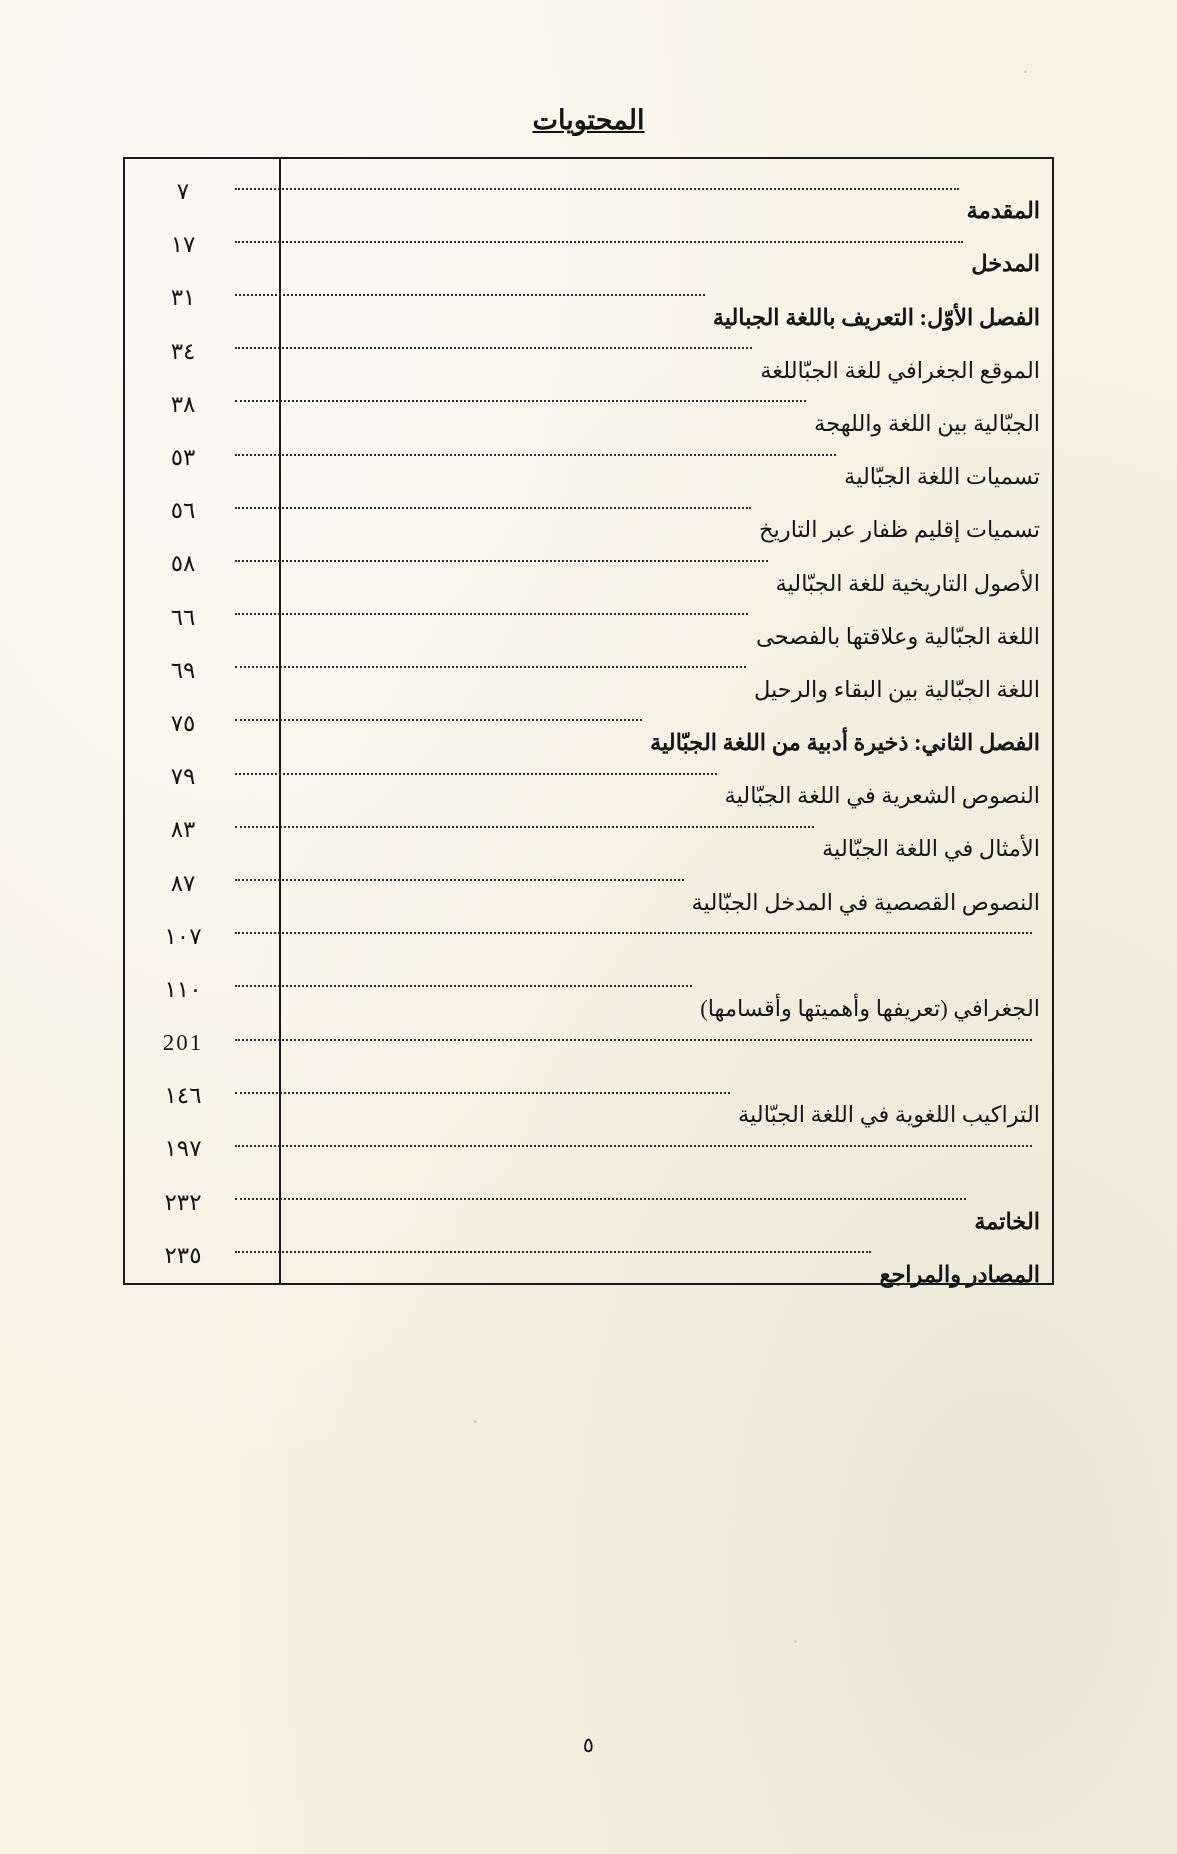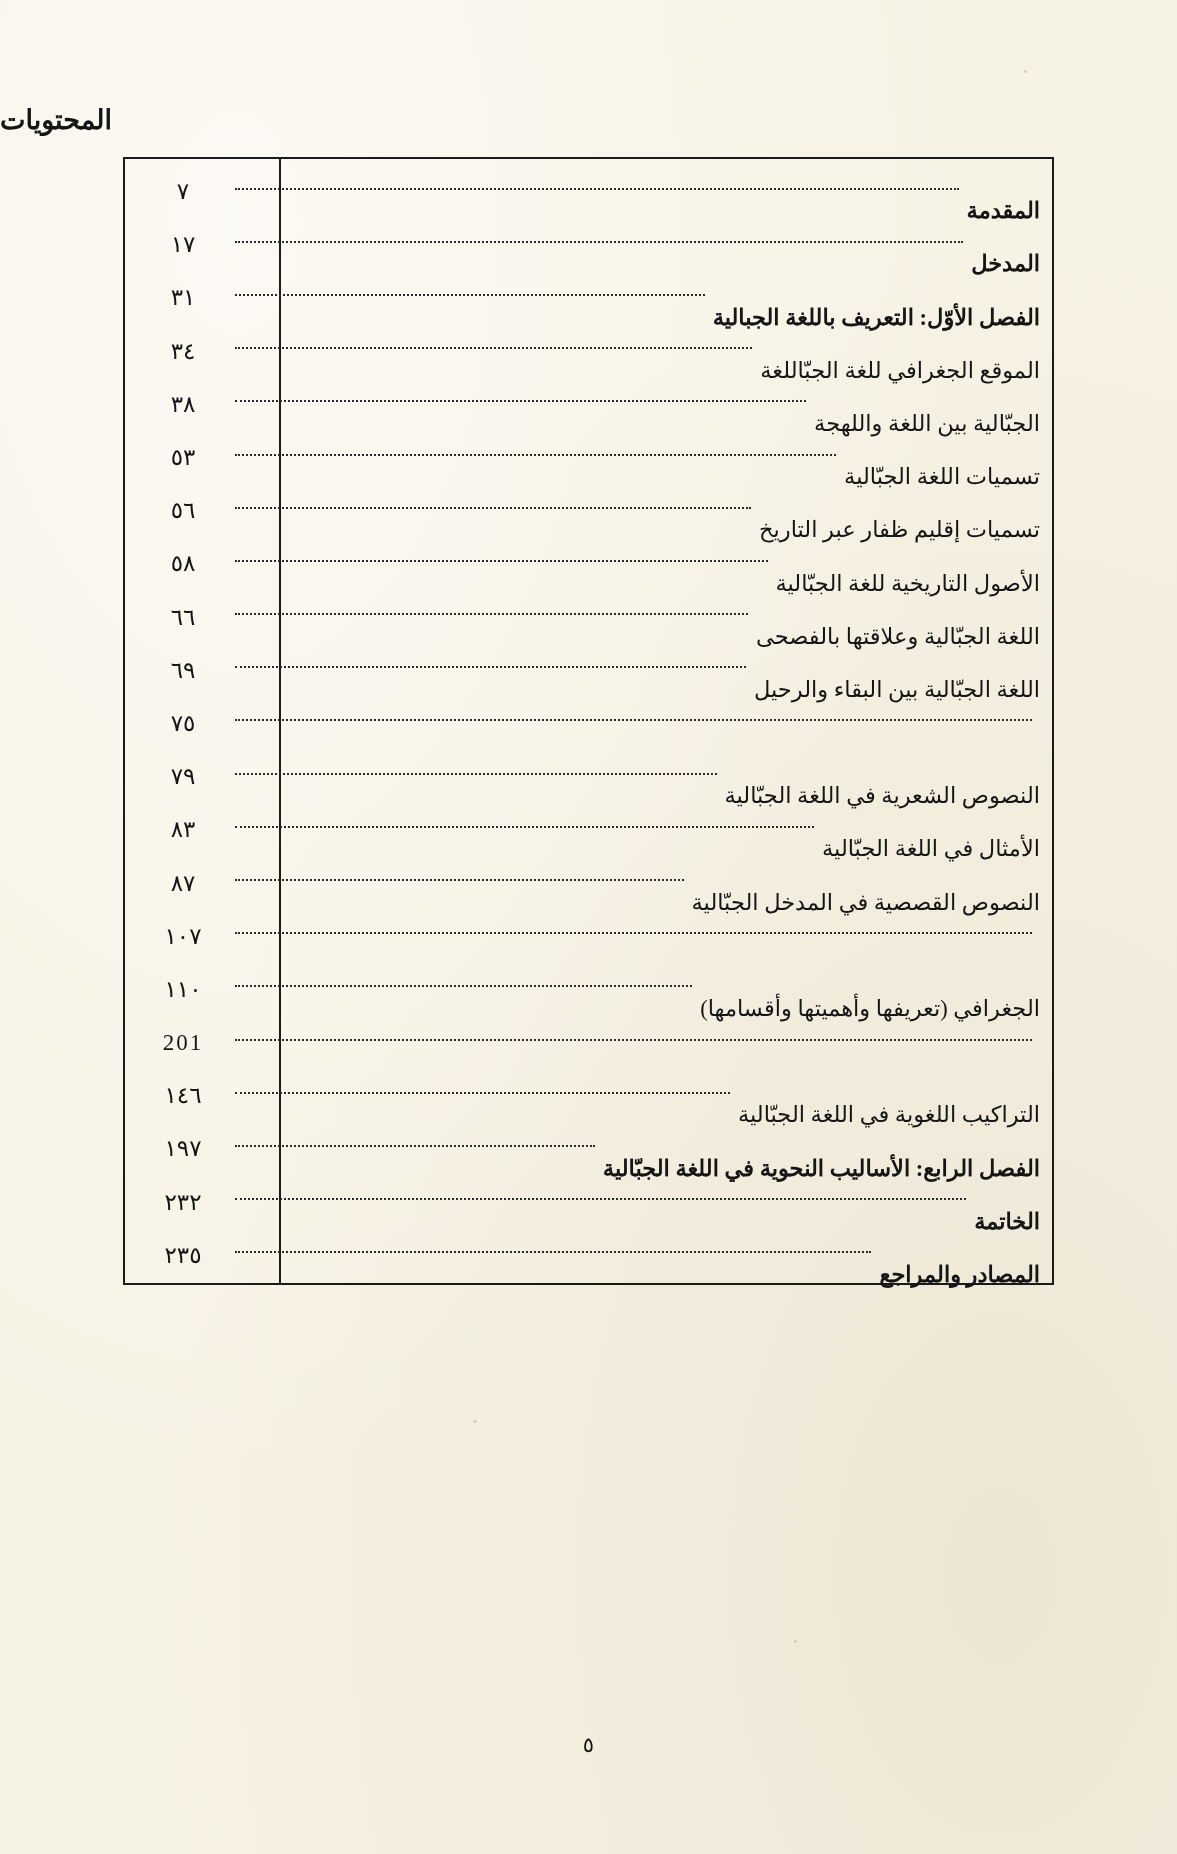--- a/index.html
+++ b/index.html
@@ -26,24 +26,25 @@
   }
   .page {
     position: absolute;
     inset: 0;
   }
   .toc-title {
     position: absolute;
     top: 104px;
     left: 0;
     right: 0;
-    text-align: left;
+    text-align: center;
     font-size: 27px;
     font-weight: bold;
     letter-spacing: 0px;
+    text-decoration: underline;
   }
   .toc-box {
     position: absolute;
     top: 157px;
     left: 123px;
     right: 123px;
     height: 1128px;
     border: 2px solid #1a1a1a;
     box-sizing: border-box;
   }
@@ -176,20 +177,21 @@
             <span class="entry lvl2">اللغة الجبّالية وعلاقتها بالفصحى</span>
             <span class="leader"></span>
             <span class="pagenum">٦٦</span>
           </div>
           <div class="row">
             <span class="entry lvl2">اللغة الجبّالية بين البقاء والرحيل</span>
             <span class="leader"></span>
             <span class="pagenum">٦٩</span>
           </div>
           <div class="row">
+            <span class="entry bold lvl1">الفصل الثاني: ذخيرة أدبية من اللغة الجبّالية</span>
             <span class="leader"></span>
             <span class="pagenum">٧٥</span>
           </div>
           <div class="row">
             <span class="entry lvl2">النصوص الشعرية في اللغة الجبّالية</span>
             <span class="leader"></span>
             <span class="pagenum">٧٩</span>
           </div>
           <div class="row">
             <span class="entry lvl2">الأمثال في اللغة الجبّالية</span>
@@ -213,21 +215,20 @@
           <div class="row">
             <span class="leader"></span>
             <span class="pagenum">201</span>
           </div>
           <div class="row">
             <span class="entry lvl2">التراكيب اللغوية في اللغة الجبّالية</span>
             <span class="leader"></span>
             <span class="pagenum">١٤٦</span>
           </div>
           <div class="row">
-            <span class="entry bold lvl1">الفصل الرابع: الأساليب النحوية في اللغة الجبّالية</span>
             <span class="leader"></span>
             <span class="pagenum">١٩٧</span>
           </div>
           <div class="row">
             <span class="entry bold lvl1">الخاتمة</span>
             <span class="leader"></span>
             <span class="pagenum">٢٣٢</span>
           </div>
           <div class="row">
             <span class="entry bold lvl1">المصادر والمراجع</span>

